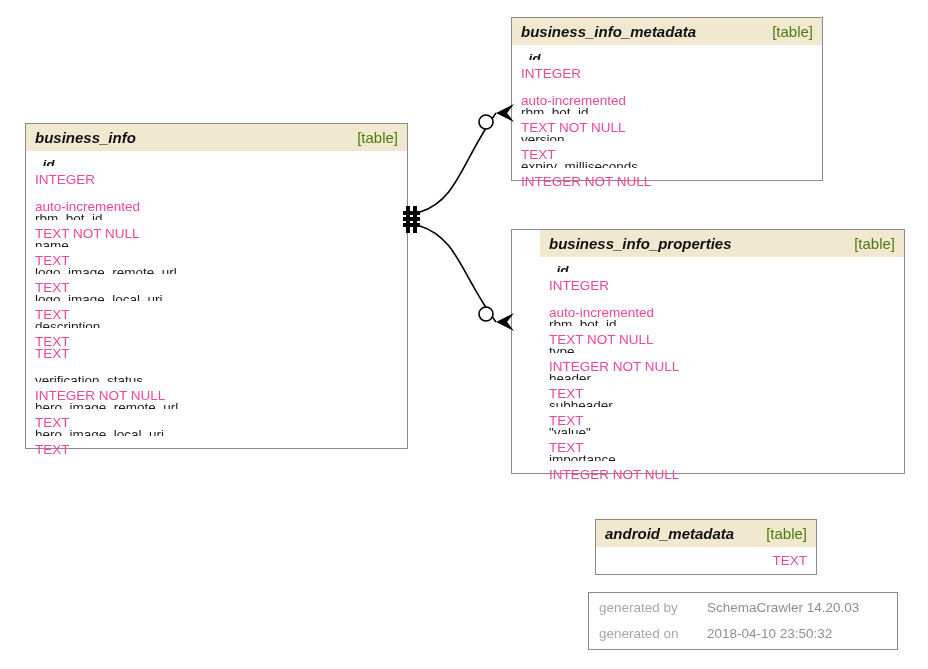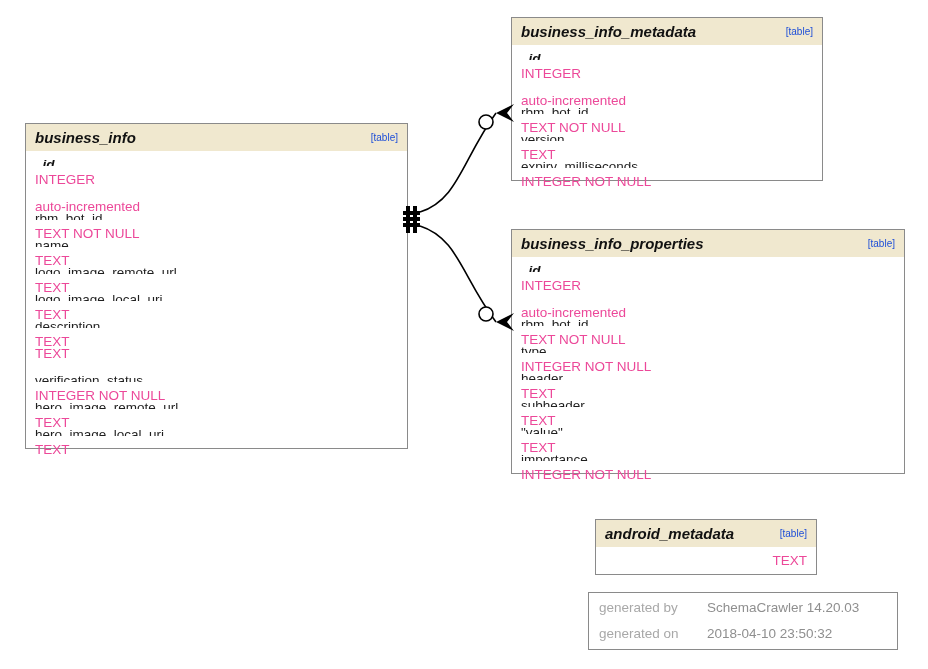--- a/index.html
+++ b/index.html
@@ -14,35 +14,35 @@
   }
   .table-header{
     display:flex;align-items:center;height:27px;background:#f0e8cf;
     padding:0 9px;box-sizing:border-box;
   }
   .table-title{
     font-weight:bold;font-style:italic;font-size:15px;color:#111111;
     white-space:nowrap;
   }
   .table-tag{
-    margin-left:auto;font-size:10px;color:#1d4ed8;white-space:nowrap;padding-left:8px;
+    margin-left:auto;font-size:15px;color:#4d7c0f;white-space:nowrap;padding-left:8px;
   }
   .table-rows{padding:0;}
   .table-row{
     display:flex;height:27px;line-height:27px;padding:0 9px;font-size:13.5px;flex-direction:column;
   }
   .col-name{flex:0 0 55.5%;color:#1f1f1f;white-space:nowrap;overflow:hidden;}
   .col-type{flex:1;color:#ec4899;white-space:nowrap;text-align:left;}
   .table-row.pk .col-name{font-weight:bold;font-style:italic;color:#111111;}
   .table-box.compact .col-name{flex:1;}
   .table-box.compact .col-type{flex:0 0 auto;text-align:right;}
   
   .pos-business_info{left:25px;top:123px;width:383px;}
   .pos-business_info_metadata{left:511px;top:17px;width:312px;}
-  .pos-business_info_properties{left:511px;top:229px;width:394px;}
+  .pos-business_info_properties{left:511px;top:229px;width:394px;padding-left:28px;}
   .pos-android_metadata{left:595px;top:519px;width:222px;}
   .footer-box{
     position:absolute;left:588px;top:592px;width:310px;height:58px;
     border:1px solid #8a8a8a;box-sizing:border-box;background:#ffffff;
     display:flex;flex-direction:column;justify-content:center;padding:0 10px;
   }
   .footer-row{display:flex;height:26px;line-height:26px;font-size:13.5px;}
   .footer-label{flex:0 0 108px;color:#a8a8a8;}
   .footer-value{flex:1;color:#8f8f8f;white-space:nowrap;}
 </style>

